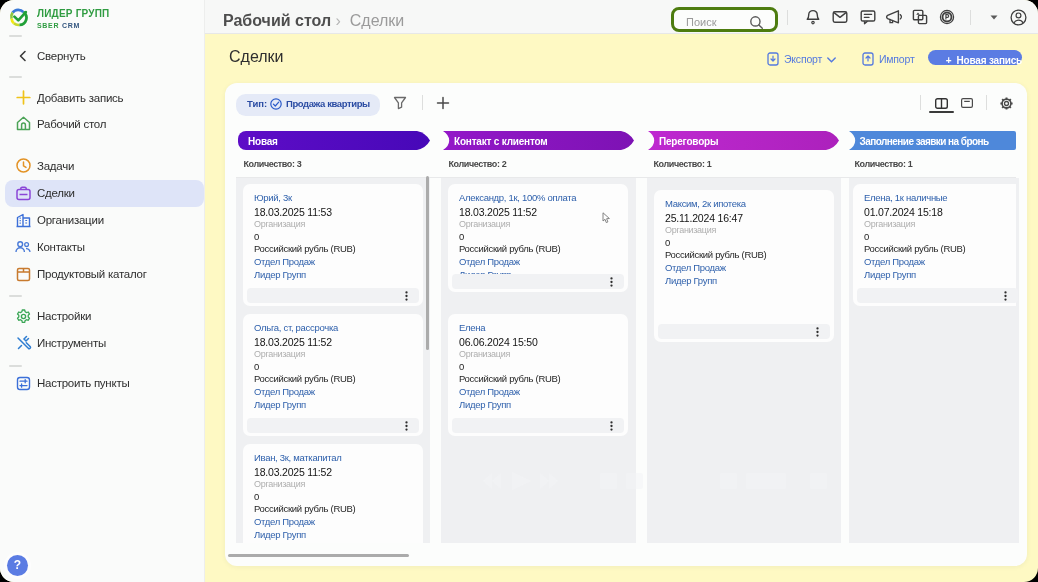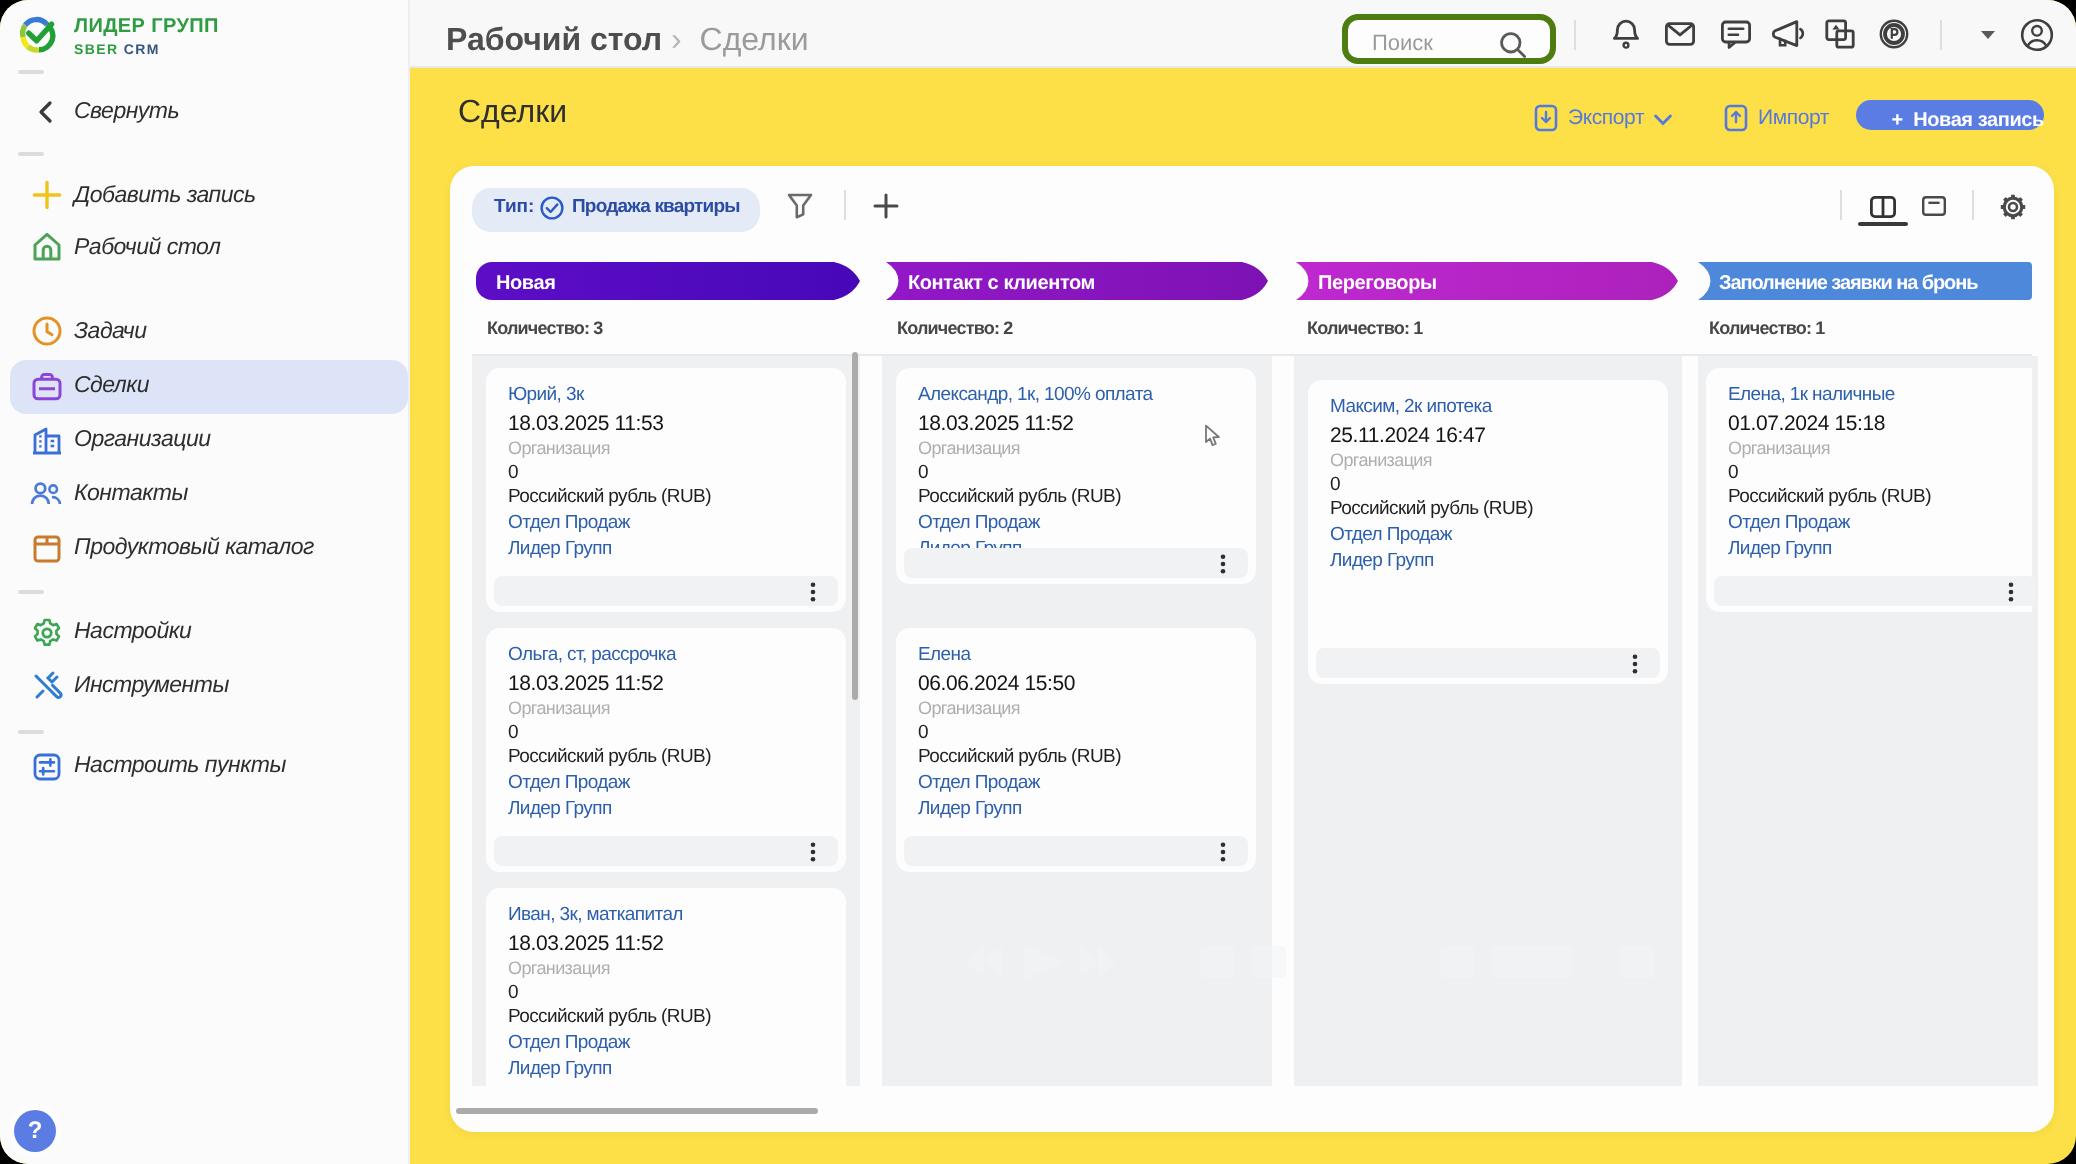--- a/index.html
+++ b/index.html
@@ -1,23 +1,23 @@
 <!DOCTYPE html>
 <html><head>
 <meta charset="utf-8">
 <style>
 * { margin:0; padding:0; box-sizing:border-box; }
 html,body { width:1038px; height:582px; background:#000; font-family:"Liberation Sans", sans-serif; }
-.app { position:absolute; left:0; top:0; width:1038px; height:582px; border-radius:14px; background:#fde047; overflow:hidden; }
+.app { position:absolute; left:0; top:0; width:1038px; height:582px; border-radius:14px; background:#fef9c3; overflow:hidden; }
 .abs { position:absolute; }
 
 .sidebar { position:absolute; left:0; top:0; width:205px; height:582px; background:#FAFBFA; border-right:1px solid #EDEEED; }
 .srow { position:absolute; left:0; width:205px; height:27px; }
 .srow .ic { position:absolute; left:12px; top:50%; transform:translateY(-50%); width:22px; height:22px; display:flex; align-items:center; justify-content:center; }
-.srow .tx { position:absolute; left:37px; top:50%; transform:translateY(-50%); font-size:11.5px; letter-spacing:-0.25px; color:#2E2E2E; white-space:nowrap;font-style:italic; }
+.srow .tx { position:absolute; left:37px; top:50%; transform:translateY(-50%); font-size:11.5px; letter-spacing:-0.25px; color:#2E2E2E; white-space:nowrap; }
 .sdiv { position:absolute; left:9px; width:13px; height:2px; background:#DBDDDB; border-radius:1px; }
 .shl { position:absolute; left:5px; width:199px; height:27px; background:#DEE4F8; border-radius:8px; }
 
 .topbar { position:absolute; left:205px; top:0; width:833px; height:34px; background:#F7F8F7; border-bottom:1px solid #E7E8E7; }
 .crumb { position:absolute; left:18px; top:12px; font-size:16px; color:#9B9B9B; white-space:nowrap; }
 .crumb b { color:#4E4E4E; font-weight:bold; }
 .search { position:absolute; left:466px; top:7px; width:107px; height:25px; border:3px solid #4d7c0f; border-radius:8px; background:#FCFDFC; }
 .search span { position:absolute; left:12px; top:6px; font-size:11px; color:#9A9A9A; }
 .tico { position:absolute; top:8px; width:18px; height:18px; }
 .vsep { position:absolute; background:#DDDEDD; width:1px; }

